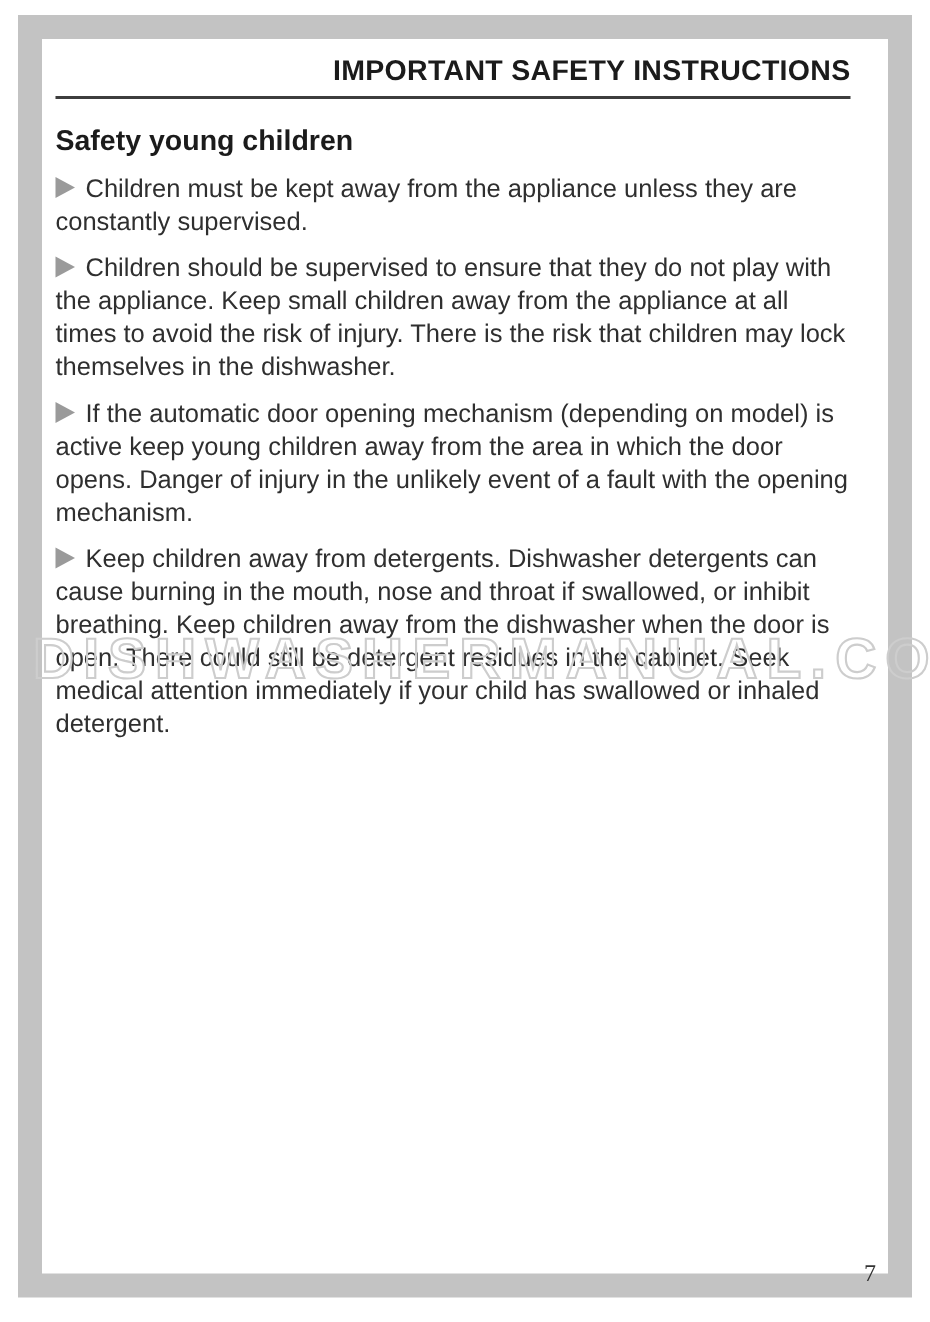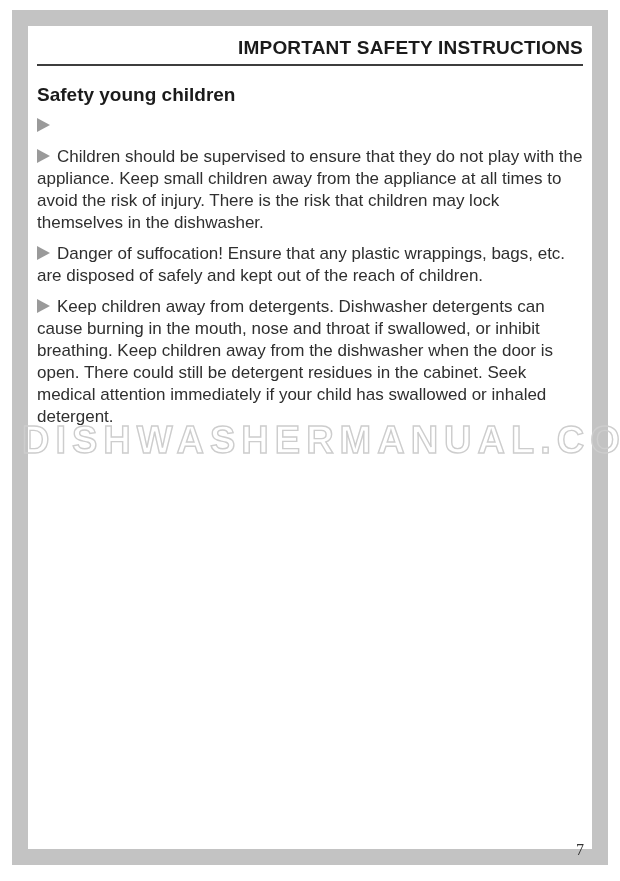--- a/index.html
+++ b/index.html
@@ -19,21 +19,21 @@
     left: 12px;
     right: 12px;
     top: 10px;
     bottom: 16px;
     border: 16px solid var(--frame, #c3c3c3);
     background: #ffffff;
     box-sizing: border-box;
   }
   .content {
     position: relative;
-    padding: 10px 9px 0 9px;
+    padding: 10px 25px 0 9px;
     height: 100%;
     box-sizing: border-box;
     border-radius: 13px;
   }
   .header-title {
     margin: 0;
     font-size: 19px;
     line-height: 24px;
     font-weight: bold;
     text-align: right;
@@ -103,31 +103,31 @@
 <div class="page-frame">
   <div class="content">
 
     <h1 class="header-title">IMPORTANT SAFETY INSTRUCTIONS</h1>
 
     <div class="header-rule"></div>
 
     <h2 class="section-title">Safety young children</h2>
 
     <p class="bullet-para">
-      <span class="tri"></span>
+      <span class="tri"></span><span>Children must be kept away from the appliance unless they are constantly supervised.</span>
     </p>
 
     <p class="bullet-para">
       <span class="tri"></span><span>Children should be supervised to ensure that they do not play with the appliance. Keep small children away from the appliance at all times to avoid the risk of injury. There is the risk that children may lock themselves in the dishwasher.</span>
     </p>
 
+    <p class="bullet-para">
+      <span class="tri"></span><span>If the automatic door opening mechanism (depending on model) is active keep young children away from the area in which the door opens. Danger of injury in the unlikely event of a fault with the opening mechanism.</span>
+    </p>
 
-    <p class="bullet-para">
-      <span class="tri"></span><span>Danger of suffocation! Ensure that any plastic wrappings, bags, etc. are disposed of safely and kept out of the reach of children.</span>
-    </p>
 
     <p class="bullet-para">
       <span class="tri"></span><span>Keep children away from detergents. Dishwasher detergents can cause burning in the mouth, nose and throat if swallowed, or inhibit breathing. Keep children away from the dishwasher when the door is open. There could still be detergent residues in the cabinet. Seek medical attention immediately if your child has swallowed or inhaled detergent.</span>
     </p>
 
   </div>
 </div>
 
 <div class="watermark">DISHWASHERMANUAL.COM</div>
 

